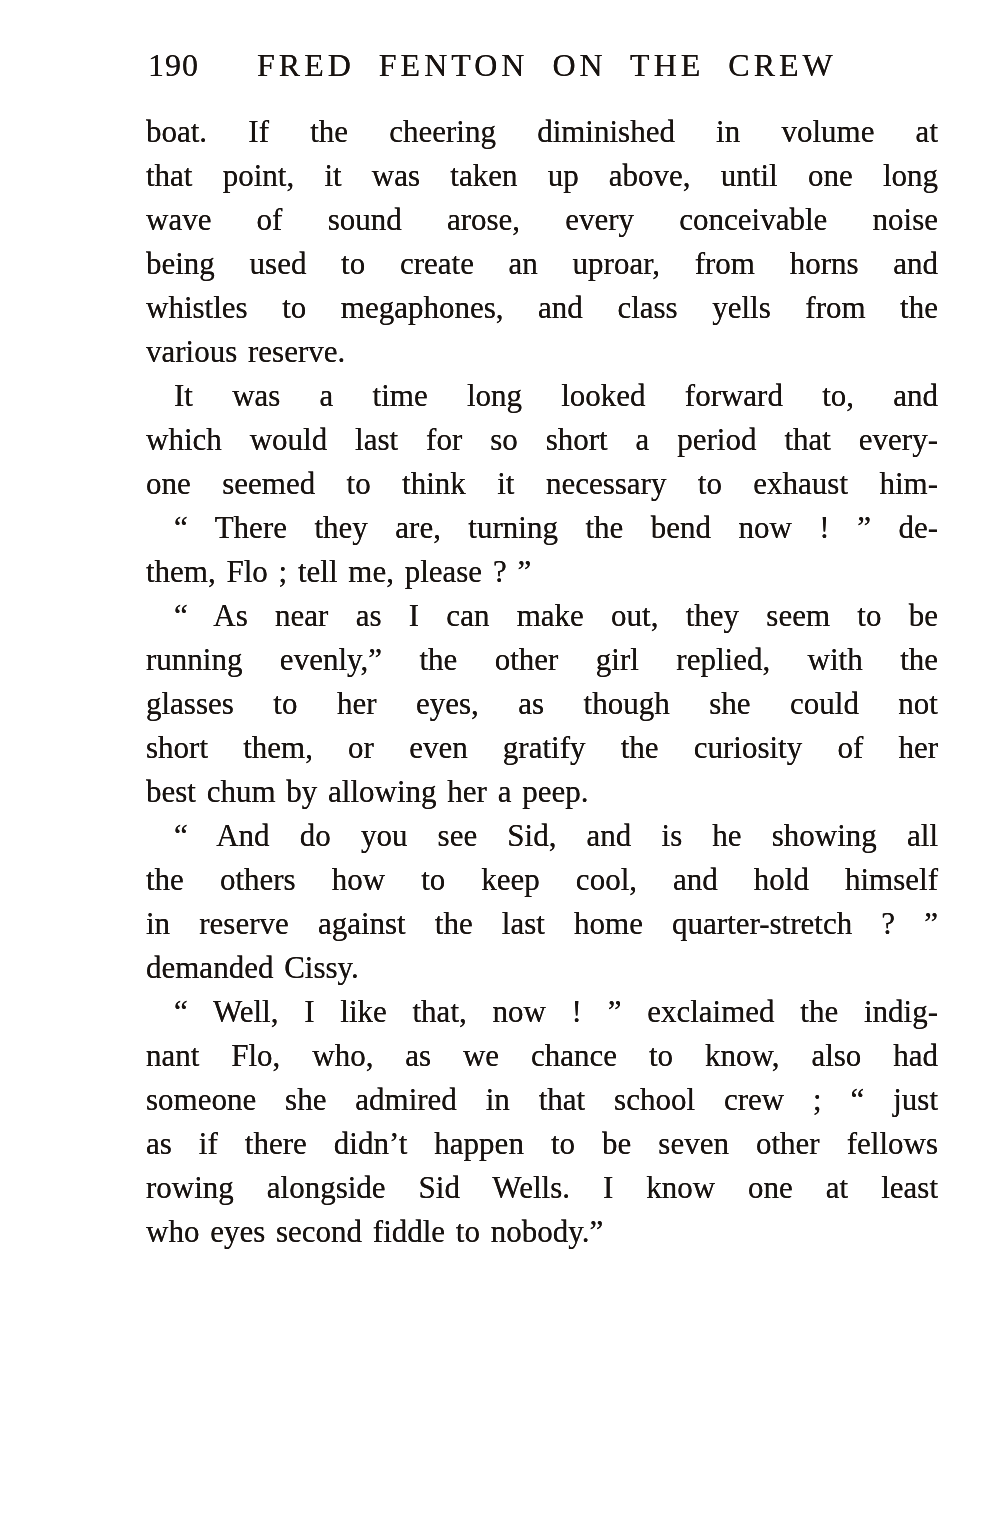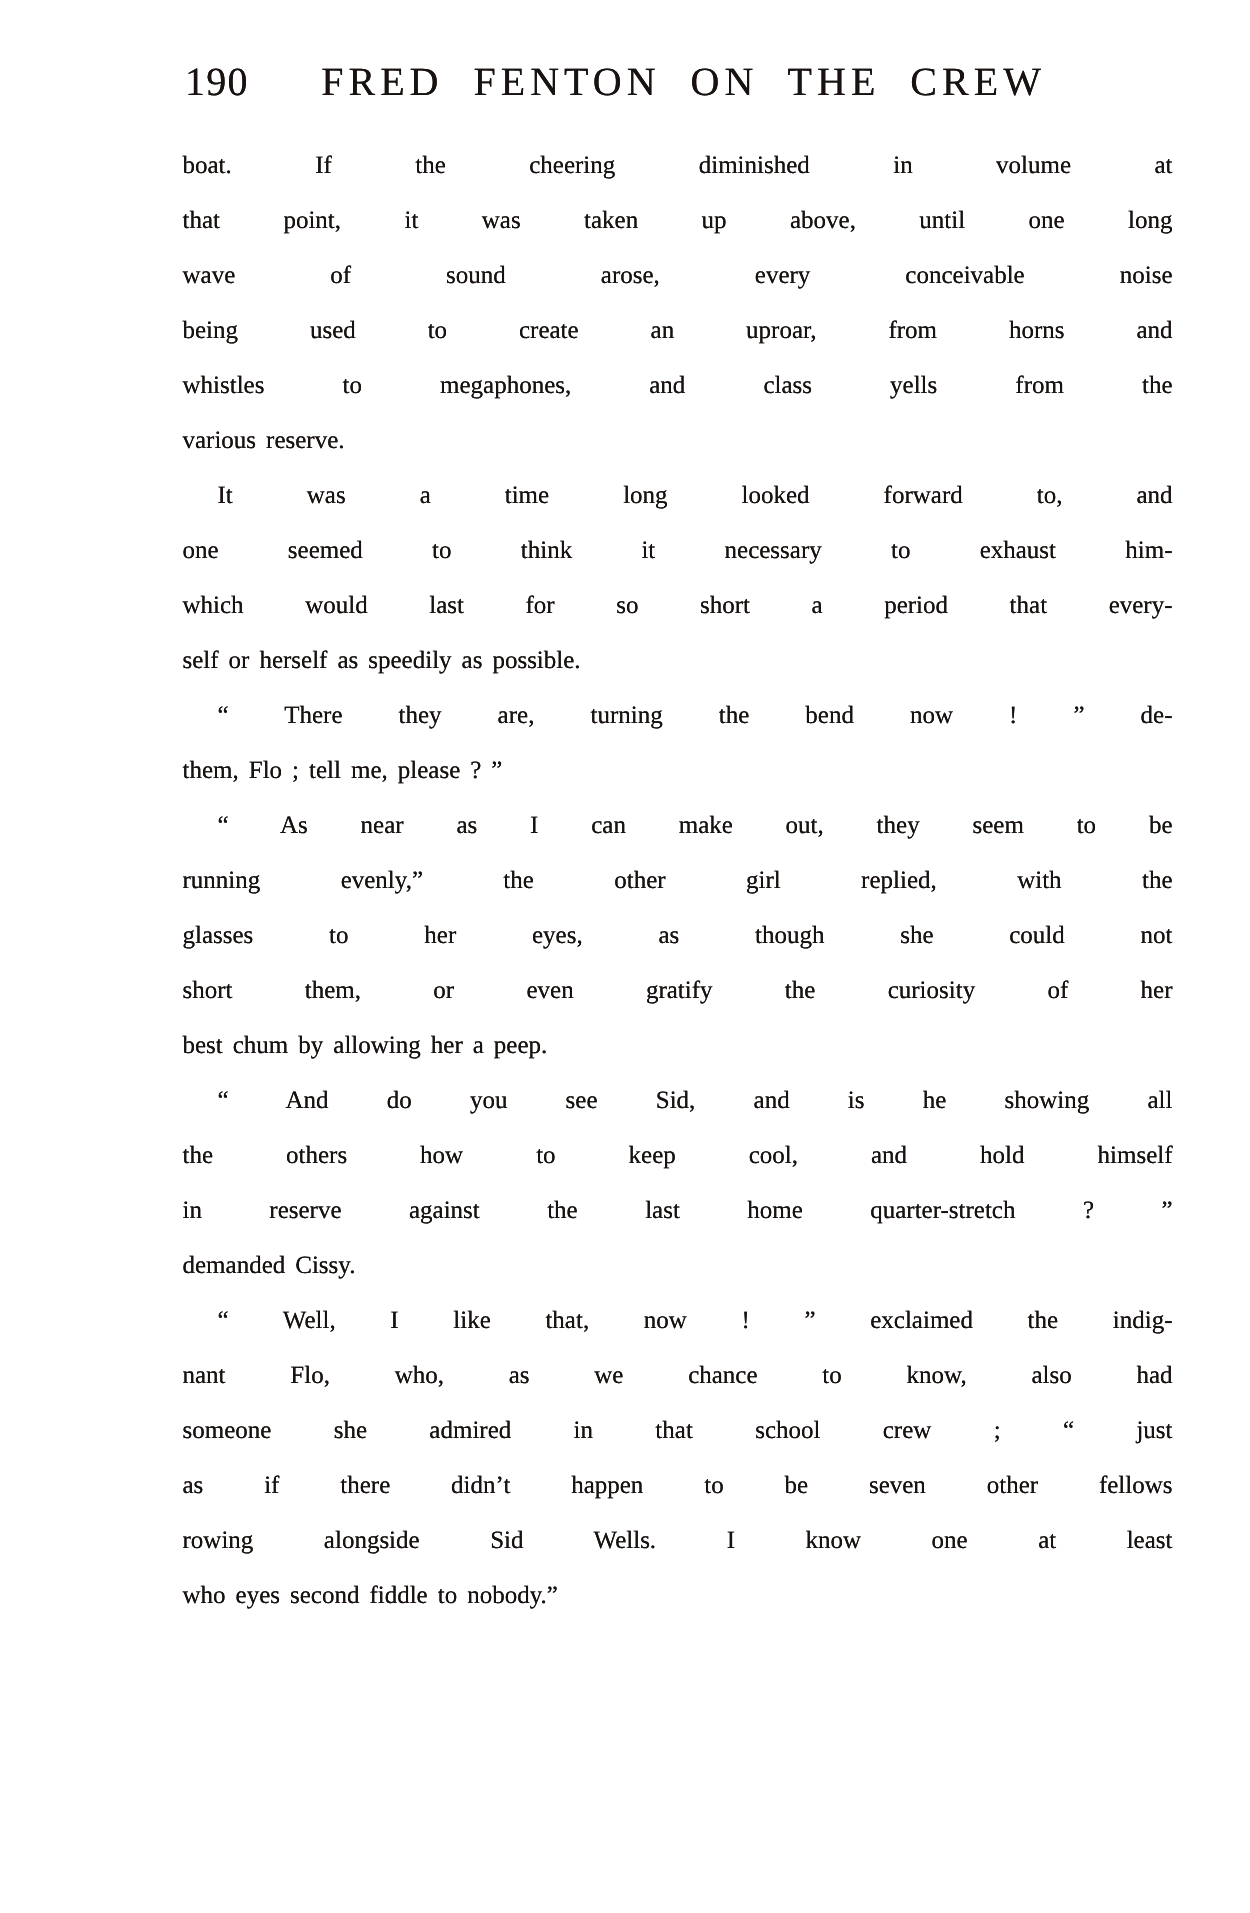--- a/index.html
+++ b/index.html
@@ -38,21 +38,21 @@
     word-spacing: 12px;
   }
   
   .text-block {
     position: absolute;
     left: 146px;
     top: 110px;
     width: 792px;
   }
   .line {
-    font-size: 20px;
+    font-size: 31px;
     line-height: 44px;
     word-spacing: 3px;
     text-align: justify;
     text-align-last: justify;
     text-shadow: 0 0 0.5px currentColor;
   }
   .line.para-end {
     text-align-last: left;
   }
   .line.indent {
@@ -70,23 +70,22 @@
   </header>
 
   <main class="text-block" id="text-block">
       <div class="line">boat.  If the cheering diminished in volume at</div>
       <div class="line">that point, it was taken up above, until one long</div>
       <div class="line">wave of sound arose, every conceivable noise</div>
       <div class="line">being used to create an uproar, from horns and</div>
       <div class="line">whistles to megaphones, and class yells from the</div>
       <div class="line para-end">various reserve.</div>
       <div class="line indent">It was a time long looked forward to, and</div>
+      <div class="line">which would last for so short a period that every-</div>
       <div class="line">one seemed to think it necessary to exhaust him-</div>
-      <div class="line">which would last for so short a period that every-</div>
-      <div class="line para-end">self or herself as speedily as possible.</div>
       <div class="line indent">“ There they are, turning the bend now ! ” de-</div>
       <div class="line para-end">them, Flo ; tell me, please ? ”</div>
       <div class="line indent">“ As near as I can make out, they seem to be</div>
       <div class="line">running evenly,” the other girl replied, with the</div>
       <div class="line">glasses to her eyes, as though she could not</div>
       <div class="line">short them, or even gratify the curiosity of her</div>
       <div class="line para-end">best chum by allowing her a peep.</div>
       <div class="line indent">“ And do you see Sid, and is he showing all</div>
       <div class="line">the others how to keep cool, and hold himself</div>
       <div class="line">in reserve against the last home quarter-stretch ? ”</div>

